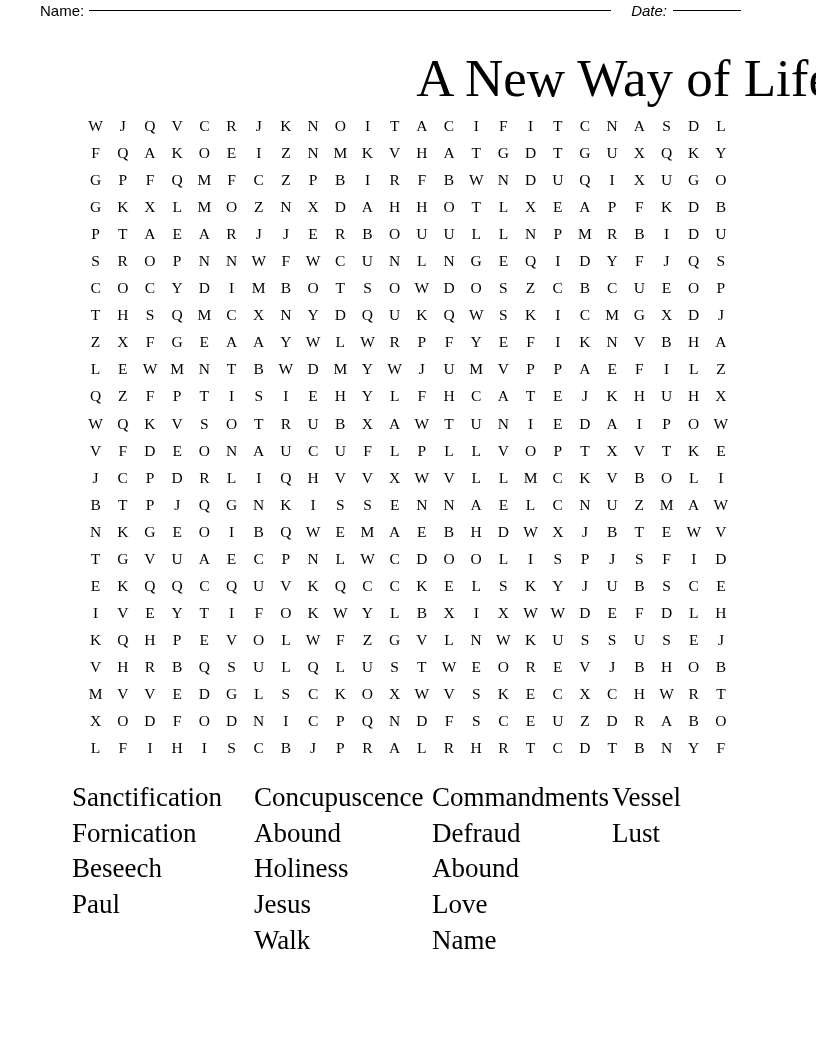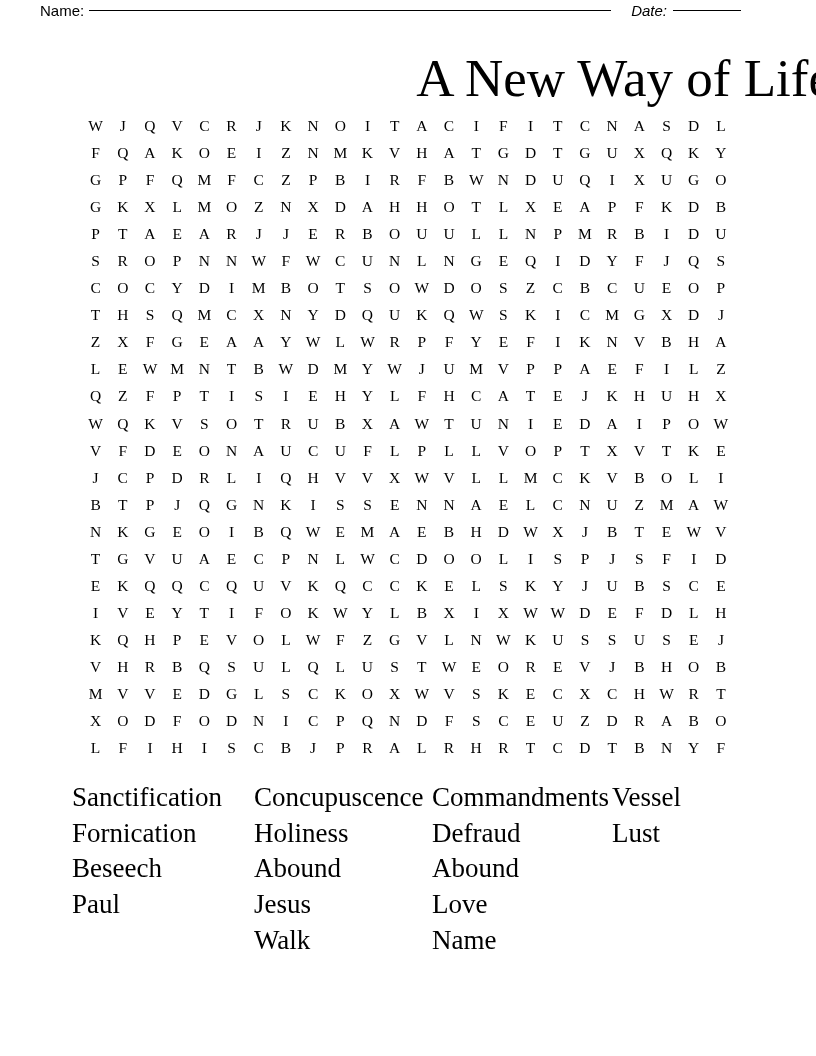--- a/index.html
+++ b/index.html
@@ -692,22 +692,22 @@
 
 <div class="word-list">
     <div class="word-col">
       <div class="word">Sanctification</div>
       <div class="word">Fornication</div>
       <div class="word">Beseech</div>
       <div class="word">Paul</div>
     </div>
     <div class="word-col">
       <div class="word">Concupuscence</div>
+      <div class="word">Abound</div>
       <div class="word">Holiness</div>
-      <div class="word">Abound</div>
       <div class="word">Jesus</div>
       <div class="word">Walk</div>
     </div>
     <div class="word-col">
       <div class="word">Commandments</div>
       <div class="word">Defraud</div>
       <div class="word">Abound</div>
       <div class="word">Love</div>
       <div class="word">Name</div>
     </div>

